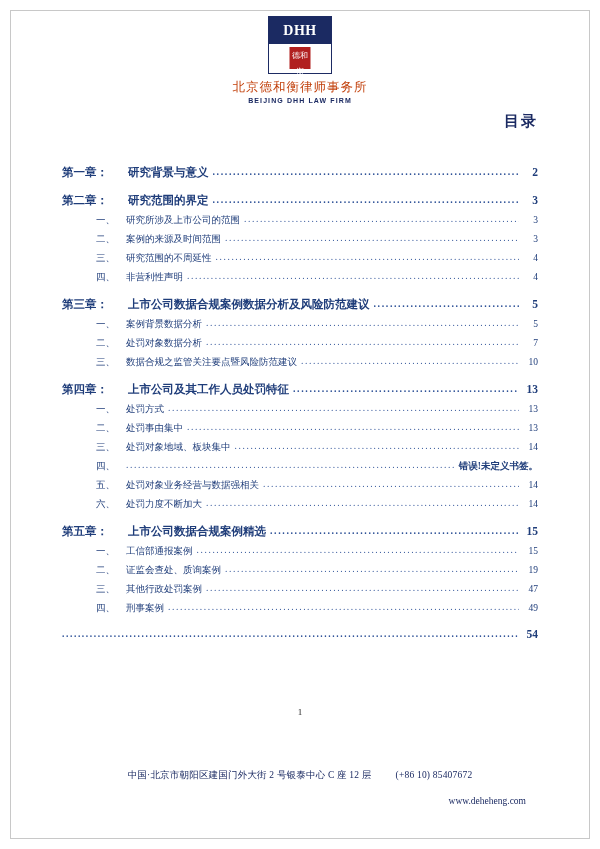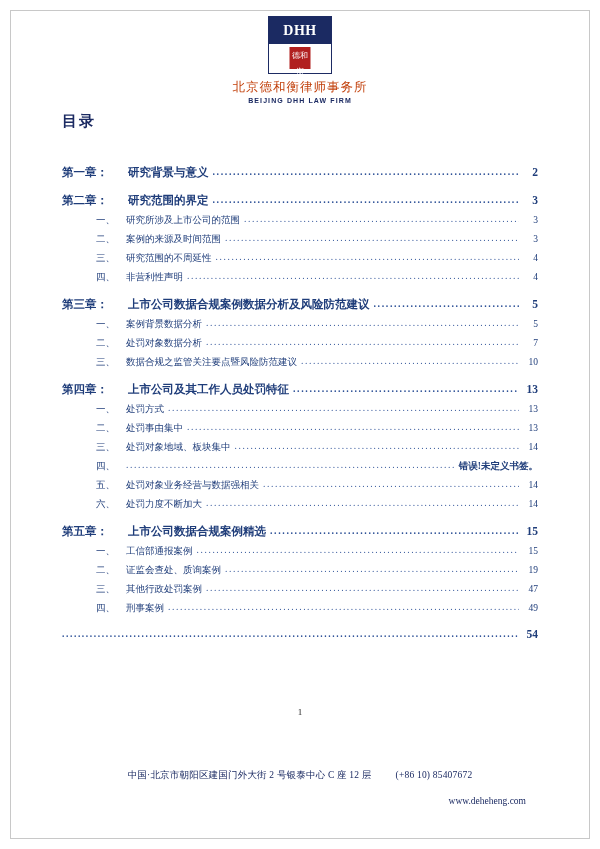--- a/index.html
+++ b/index.html
@@ -90,21 +90,21 @@
   .firm-en {
     margin-top: 1px;
     font-size: 7px;
     color: #1b2a62;
     font-family: "Liberation Sans", sans-serif;
     letter-spacing: 1.1px;
     font-weight: bold;
   }
   .doc-title {
     margin-top: 8px;
-    text-align: left;
+    text-align: right;
     font-size: 15px;
     font-weight: bold;
     color: #1b2a62;
     letter-spacing: 2px;
   }
 
   
   .toc {
     margin-top: 34px;
   }

